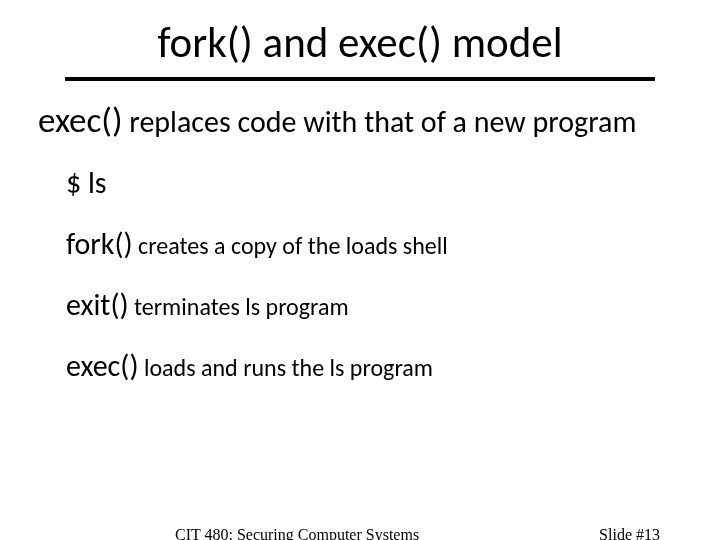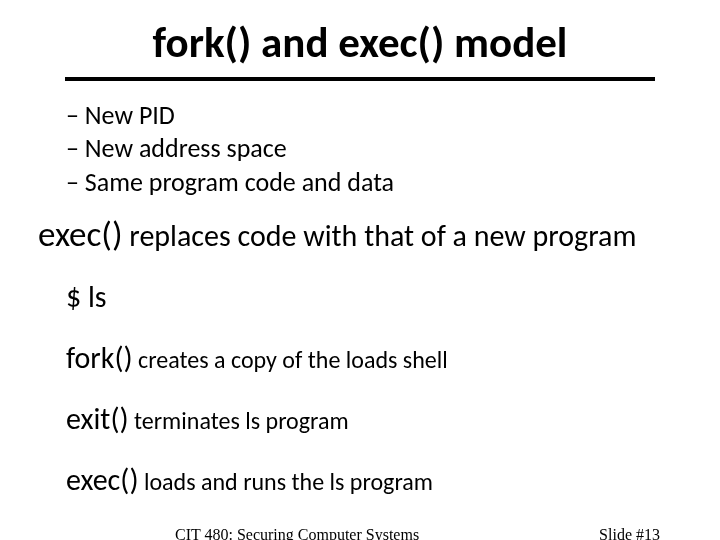--- a/index.html
+++ b/index.html
@@ -14,21 +14,21 @@
   }
   .slide {
     position: relative;
     width: 720px;
     height: 540px;
     box-sizing: border-box;
   }
   .title {
     text-align: center;
     font-size: 43px;
-    font-weight: 700;
+    font-weight: 400;
     padding-top: 16px;
     padding-bottom: 8px;
   }
   .rule {
     width: 590px;
     height: 4px;
     background: #000;
     margin: 0 auto 18px auto;
   }
   .body {
@@ -86,25 +86,20 @@
 </head>
 <body>
 
 <div class="slide">
 
   <div class="title">fork() and exec() model</div>
   <div class="rule"></div>
 
   <div class="body">
 
-    <div class="dash-list">
-      <div class="item">New PID</div>
-      <div class="item">New address space</div>
-      <div class="item">Same program code and data</div>
-    </div>
 
     <div class="h1">
       <span class="mono">exec()</span><span> replaces code with that of a new program</span>
     </div>
     <div class="sub-list">
       <div class="line">
         <span class="dollar">$ ls</span><span></span>
       </div>
       <div class="line">
         <span class="mono">fork()</span><span> creates a copy of the loads shell</span>

